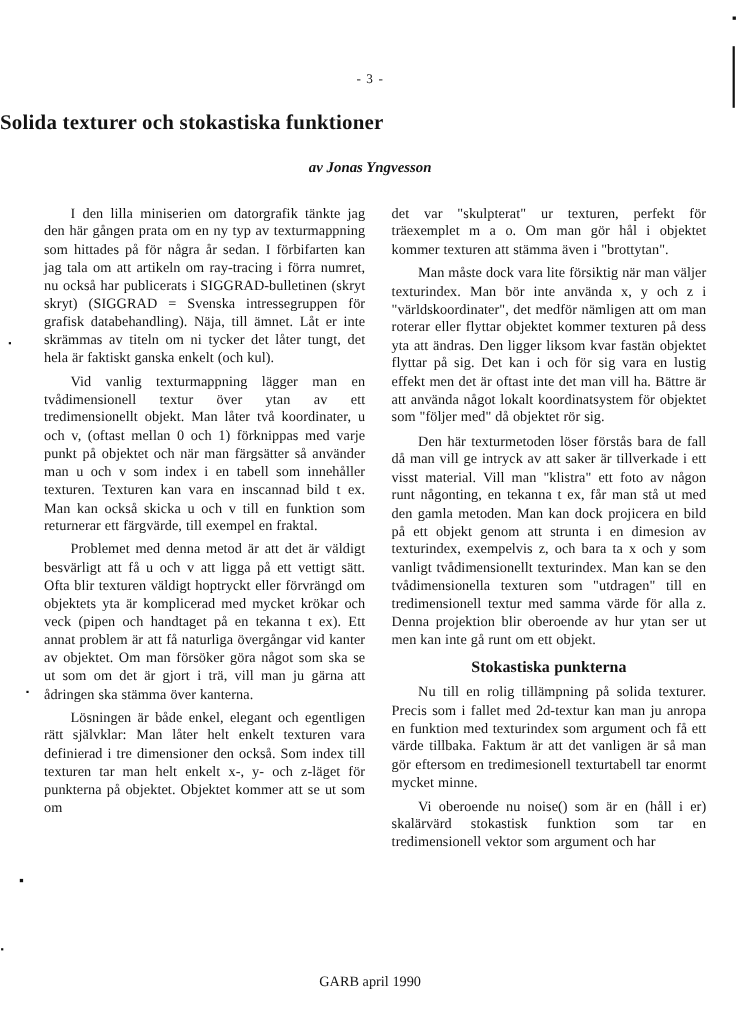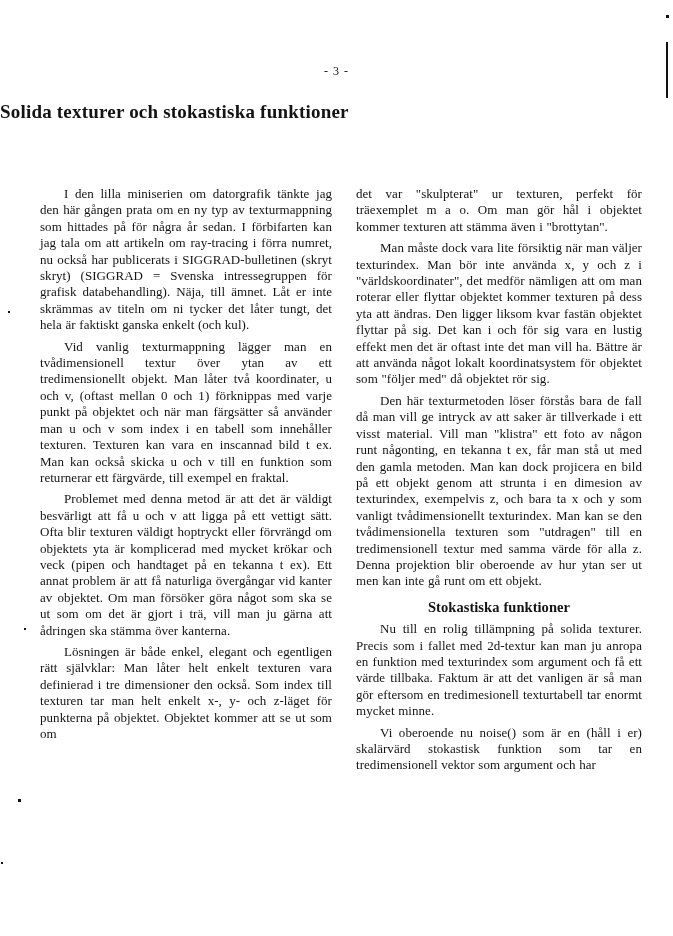--- a/index.html
+++ b/index.html
@@ -94,31 +94,33 @@
   <span class="artifact dot-a"></span>
   <span class="artifact dot-b"></span>
   <span class="artifact dot-c"></span>
   <span class="artifact dot-d"></span>
   <span class="artifact dot-e"></span>
 
   <div class="page-number">- 3 -</div>
 
   <h1 class="title">Solida texturer och stokastiska funktioner</h1>
 
+  <div class="byline">av Jonas Yngvesson</div>
 
   <div class="col left">
     <p class="para">I den lilla miniserien om datorgrafik tänkte jag den här gången prata om en ny typ av texturmappning som hittades på för några år sedan. I förbifarten kan jag tala om att artikeln om ray-tracing i förra numret, nu också har publicerats i SIGGRAD-bulletinen (skryt skryt) (SIGGRAD = Svenska intressegruppen för grafisk databehandling). Näja, till ämnet. Låt er inte skrämmas av titeln om ni tycker det låter tungt, det hela är faktiskt ganska enkelt (och kul).</p>
     <p class="para">Vid vanlig texturmappning lägger man en tvådimensionell textur över ytan av ett tredimensionellt objekt. Man låter två koordinater, u och v, (oftast mellan 0 och 1) förknippas med varje punkt på objektet och när man färgsätter så använder man u och v som index i en tabell som innehåller texturen. Texturen kan vara en inscannad bild t ex. Man kan också skicka u och v till en funktion som returnerar ett färgvärde, till exempel en fraktal.</p>
     <p class="para">Problemet med denna metod är att det är väldigt besvärligt att få u och v att ligga på ett vettigt sätt. Ofta blir texturen väldigt hoptryckt eller förvrängd om objektets yta är komplicerad med mycket krökar och veck (pipen och handtaget på en tekanna t ex). Ett annat problem är att få naturliga övergångar vid kanter av objektet. Om man försöker göra något som ska se ut som om det är gjort i trä, vill man ju gärna att ådringen ska stämma över kanterna.</p>
     <p class="para">Lösningen är både enkel, elegant och egentligen rätt självklar: Man låter helt enkelt texturen vara definierad i tre dimensioner den också. Som index till texturen tar man helt enkelt x-, y- och z-läget för punkterna på objektet. Objektet kommer att se ut som om</p>
   </div>
 
   <div class="col right">
     <p class="para no-indent">det var "skulpterat" ur texturen, perfekt för träexemplet m a o. Om man gör hål i objektet kommer texturen att stämma även i "brottytan".</p>
     <p class="para">Man måste dock vara lite försiktig när man väljer texturindex. Man bör inte använda x, y och z i "världskoordinater", det medför nämligen att om man roterar eller flyttar objektet kommer texturen på dess yta att ändras. Den ligger liksom kvar fastän objektet flyttar på sig. Det kan i och för sig vara en lustig effekt men det är oftast inte det man vill ha. Bättre är att använda något lokalt koordinatsystem för objektet som "följer med" då objektet rör sig.</p>
     <p class="para">Den här texturmetoden löser förstås bara de fall då man vill ge intryck av att saker är tillverkade i ett visst material. Vill man "klistra" ett foto av någon runt någonting, en tekanna t ex, får man stå ut med den gamla metoden. Man kan dock projicera en bild på ett objekt genom att strunta i en dimesion av texturindex, exempelvis z, och bara ta x och y som vanligt tvådimensionellt texturindex. Man kan se den tvådimensionella texturen som "utdragen" till en tredimensionell textur med samma värde för alla z. Denna projektion blir oberoende av hur ytan ser ut men kan inte gå runt om ett objekt.</p>
-    <h2 class="col-heading">Stokastiska funktioner</h2>
+    <h2 class="col-heading">Stokastiska punkterna</h2>
     <p class="para">Nu till en rolig tillämpning på solida texturer. Precis som i fallet med 2d-textur kan man ju anropa en funktion med texturindex som argument och få ett värde tillbaka. Faktum är att det vanligen är så man gör eftersom en tredimesionell texturtabell tar enormt mycket minne.</p>
     <p class="para">Vi oberoende nu noise() som är en (håll i er) skalärvärd stokastisk funktion som tar en tredimensionell vektor som argument och har</p>
   </div>
 
+  <div class="footer">GARB april 1990</div>
 
 </div>
 
 </body></html>

